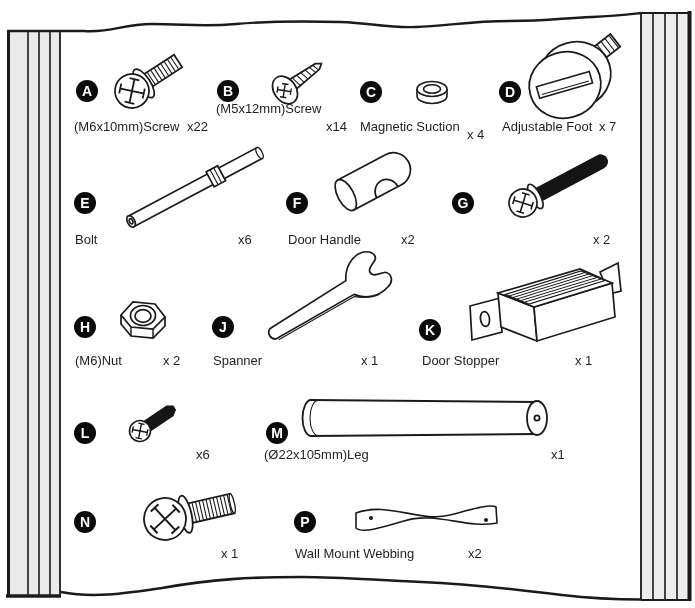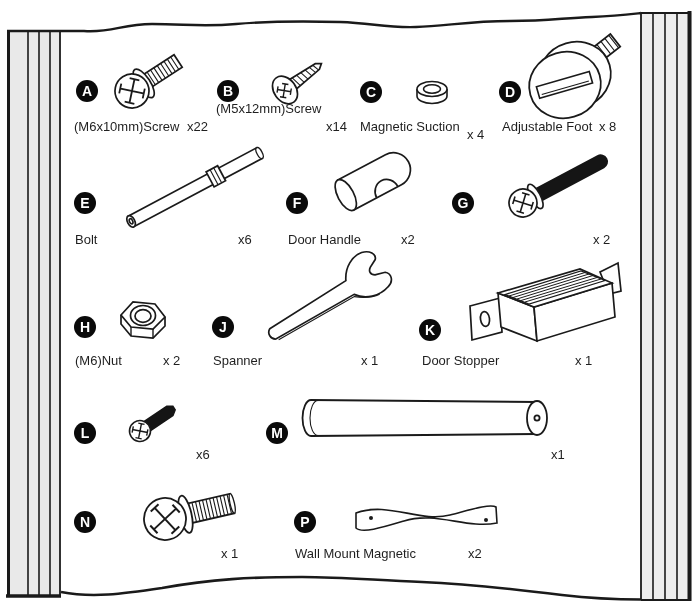--- a/index.html
+++ b/index.html
@@ -184,41 +184,42 @@
   <div class="pname" style="left:74px;top:119px">(M6x10mm)Screw</div>
   <div class="qty" style="left:187px;top:119px">x22</div>
 
   <div class="pname" style="left:216px;top:101px">(M5x12mm)Screw</div>
   <div class="qty" style="left:326px;top:119px">x14</div>
 
   <div class="pname" style="left:360px;top:119px">Magnetic Suction</div>
   <div class="qty" style="left:467px;top:127px">x 4</div>
 
   <div class="pname" style="left:502px;top:119px">Adjustable Foot</div>
-  <div class="qty" style="left:599px;top:119px">x 8</div>
+  <div class="qty" style="left:599px;top:119px">x 7</div>
 
   <div class="pname" style="left:75px;top:232px">Bolt</div>
   <div class="qty" style="left:238px;top:232px">x6</div>
 
   <div class="pname" style="left:288px;top:232px">Door Handle</div>
   <div class="qty" style="left:401px;top:232px">x2</div>
 
   <div class="qty" style="left:593px;top:232px">x 2</div>
 
   <div class="pname" style="left:75px;top:353px">(M6)Nut</div>
   <div class="qty" style="left:163px;top:353px">x 2</div>
 
   <div class="pname" style="left:213px;top:353px">Spanner</div>
   <div class="qty" style="left:361px;top:353px">x 1</div>
 
   <div class="pname" style="left:422px;top:353px">Door Stopper</div>
   <div class="qty" style="left:575px;top:353px">x 1</div>
 
   <div class="qty" style="left:196px;top:447px">x6</div>
 
+  <div class="pname" style="left:264px;top:447px">(Ø22x105mm)Leg</div>
   <div class="qty" style="left:551px;top:447px">x1</div>
 
   <div class="qty" style="left:221px;top:546px">x 1</div>
 
-  <div class="pname" style="left:295px;top:546px">Wall Mount Magnetic</div>
+  <div class="pname" style="left:295px;top:546px">Wall Mount Webbing</div>
   <div class="qty" style="left:468px;top:546px">x2</div>
 
 </div>
 
 </body></html>

